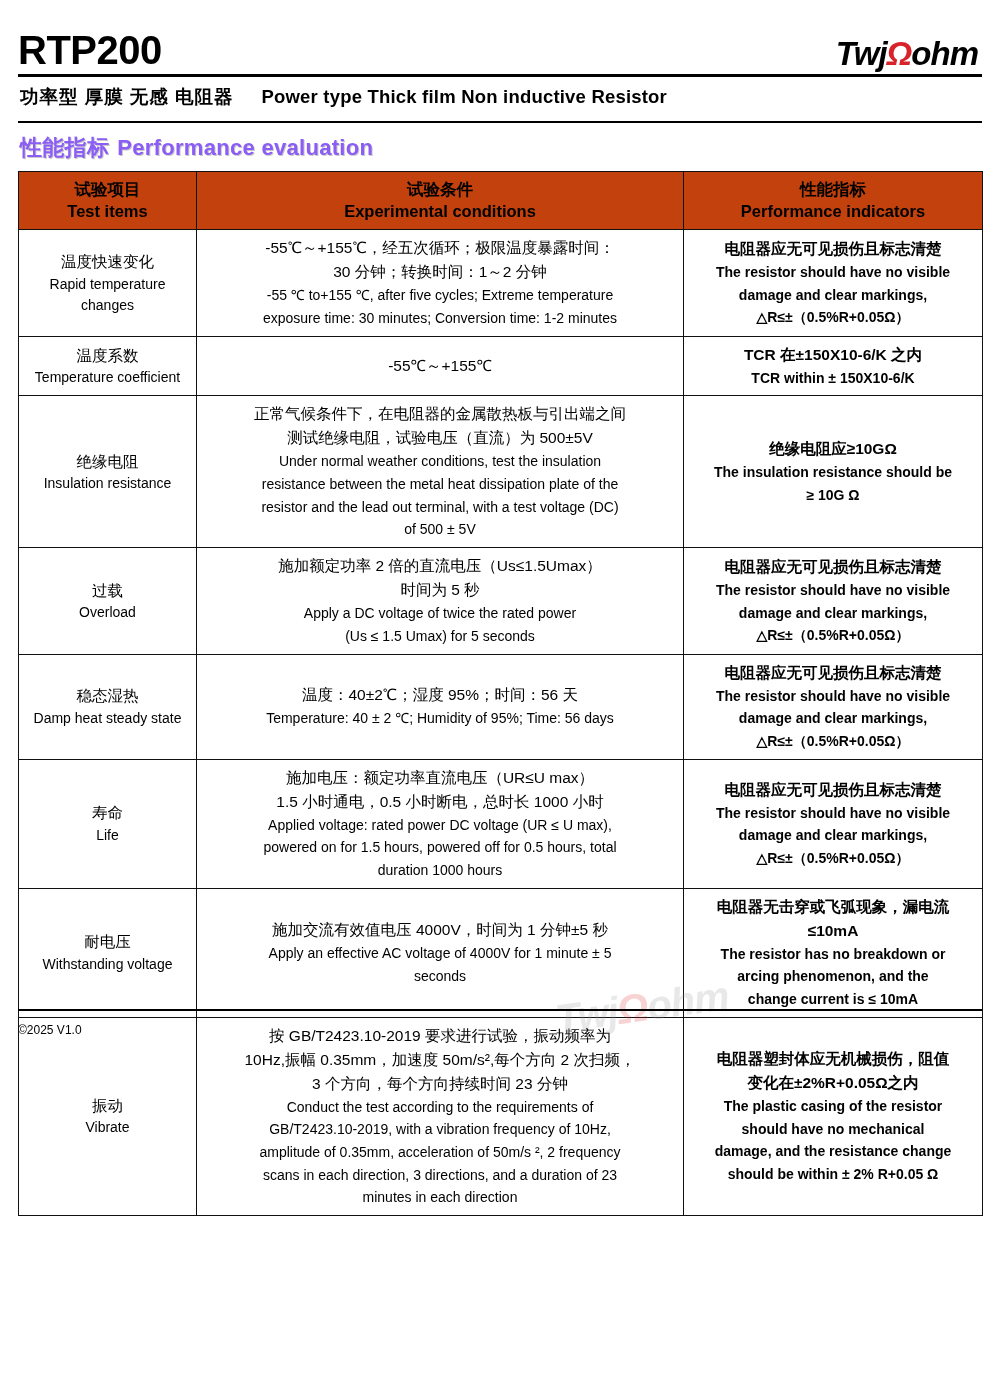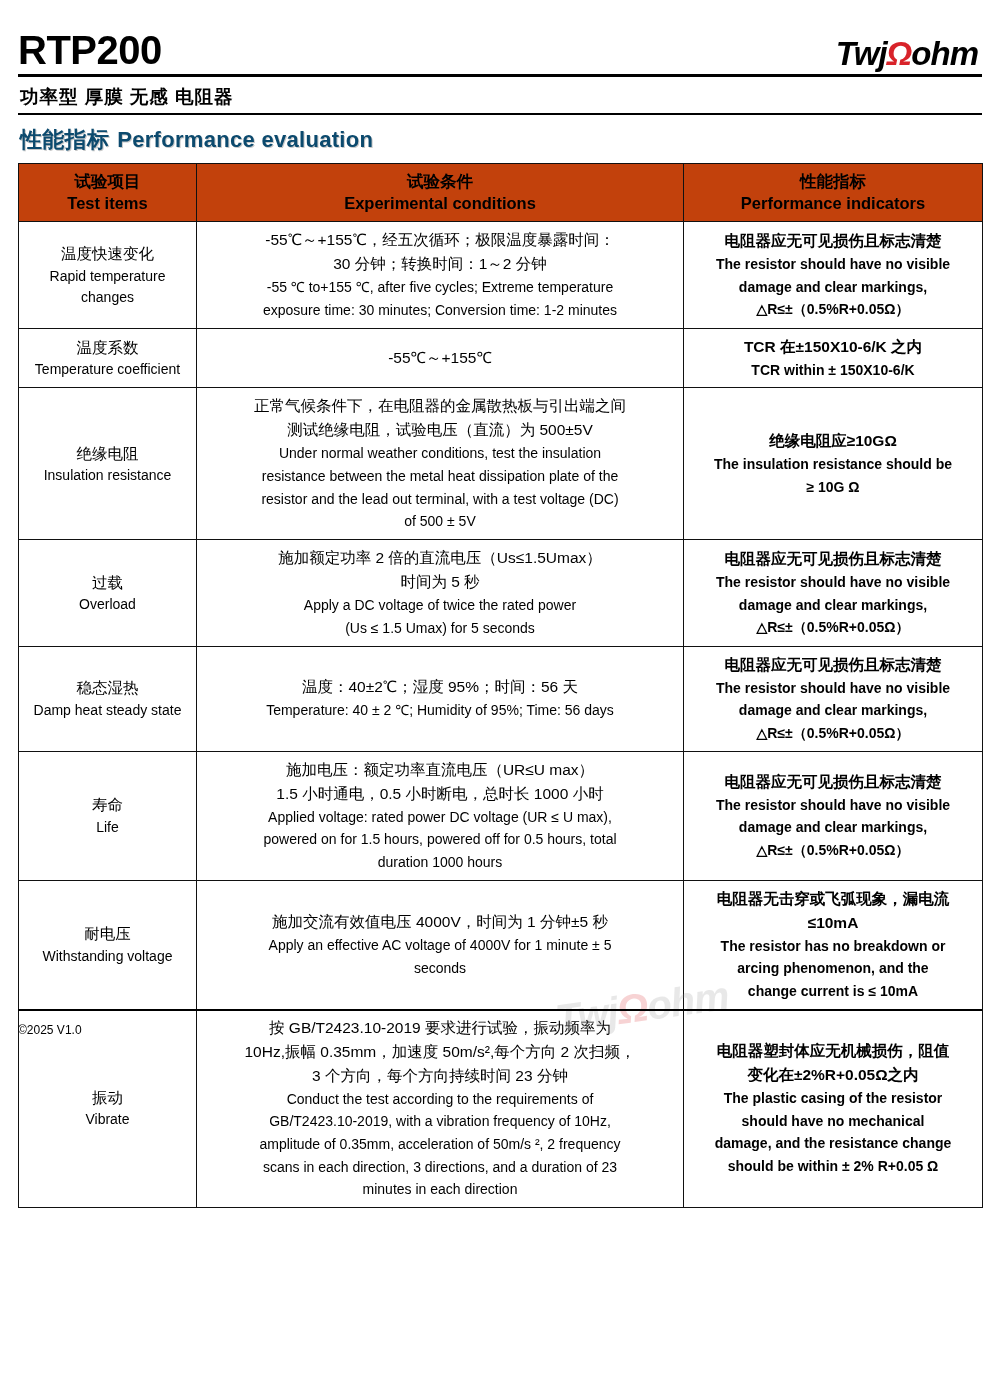--- a/index.html
+++ b/index.html
@@ -44,30 +44,30 @@
   }
   .logo .om { color: #d8232a; font-style: italic; }
   .rule-thick {
     border-bottom: 3px solid #000;
     margin-top: 4px;
   }
   .subtitle-row {
     display: flex;
     align-items: baseline;
     gap: 28px;
-    padding: 7px 2px 4px 2px;
+    padding: 7px 2px 12px 2px;
     font-size: 18.5px;
     font-weight: bold;
   }
   .subtitle-cn { letter-spacing: 1px; }
   .subtitle-en { letter-spacing: 0.2px; }
   .rule-thin { border-bottom: 2.5px solid #000; }
 
   .section-title {
-    color: #0c4a6e;
+    color: #8b5cf6;
     font-size: 22px;
     font-weight: bold;
     padding: 10px 2px 8px 2px;
     text-shadow: 1px 1px 0 #c9c9c9;
     letter-spacing: 0.3px;
   }
   .section-title .en { margin-left: 8px; }
 
   
   table.perf {
@@ -142,20 +142,21 @@
     <div class="doc-title">RTP200</div>
     <div class="logo">
       <span>Twj</span><span class="om">Ω</span><span>ohm</span>
     </div>
   </div>
 
   <div class="rule-thick"></div>
 
   <div class="subtitle-row">
     <div class="subtitle-cn">功率型 厚膜 无感 电阻器</div>
+    <div class="subtitle-en">Power type   Thick film   Non inductive Resistor</div>
   </div>
 
   <div class="rule-thin"></div>
 
   <div class="section-title">
     <span>性能指标</span><span class="en">Performance evaluation</span>
   </div>
 
   <table class="perf">
     <colgroup>

